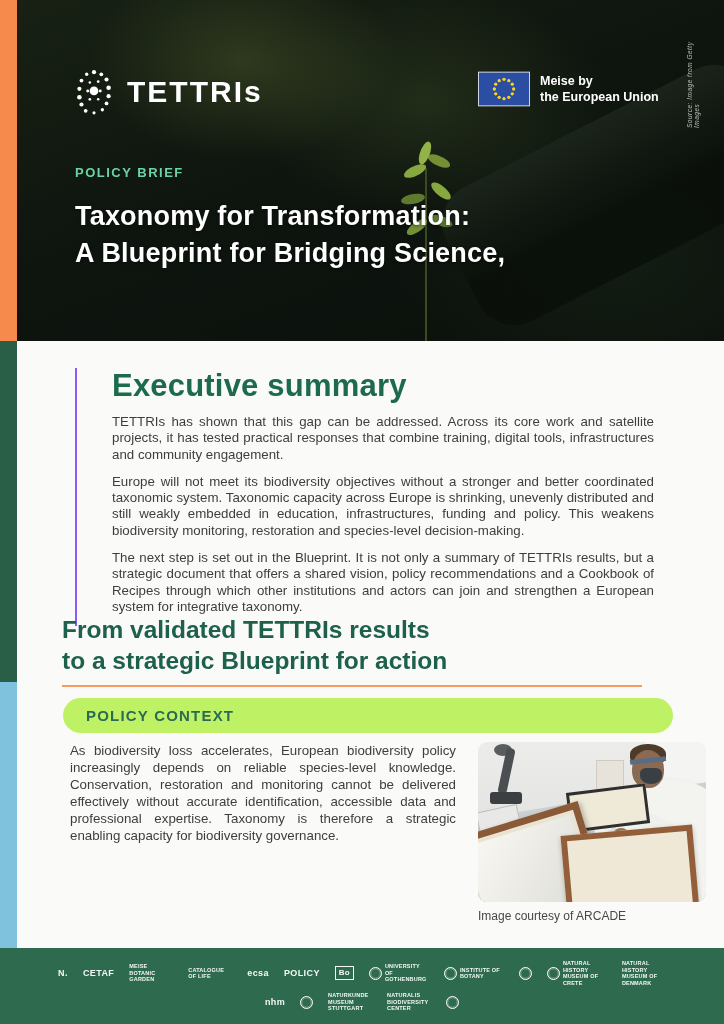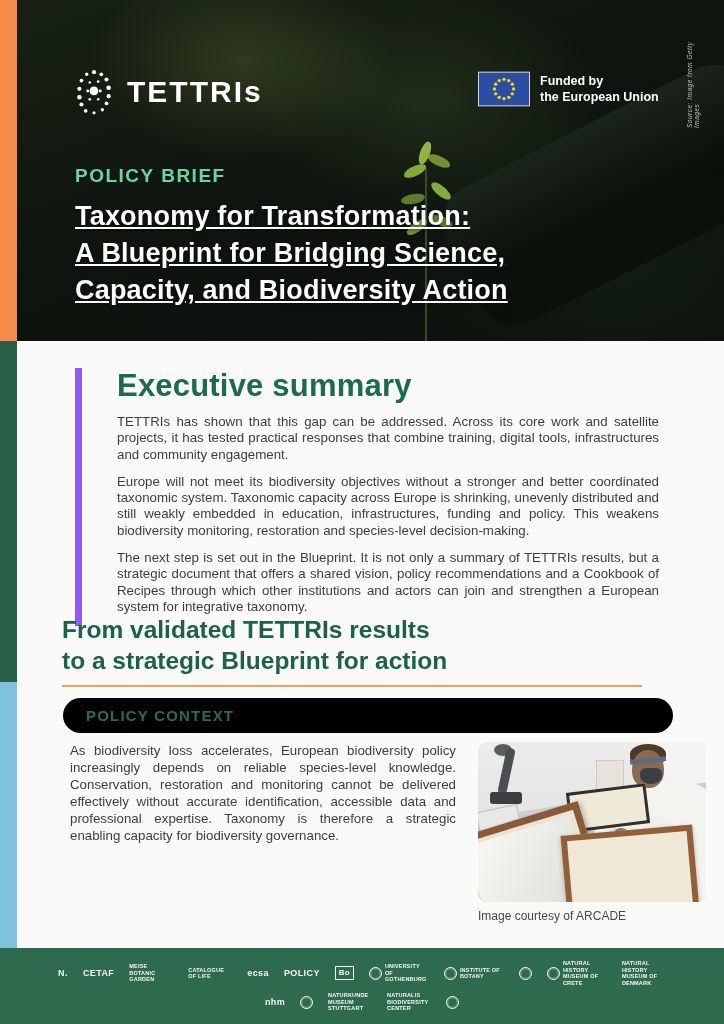--- a/index.html
+++ b/index.html
@@ -35,40 +35,40 @@
   .leaf.l6{left:24px;top:66px;transform:rotate(15deg);background:#5d7a2e;}
   .leaf.l7{left:8px;top:-2px;transform:rotate(-75deg);background:#93b347;}
 
   .brand{position:absolute;left:58px;top:68px;display:flex;align-items:center;gap:14px;}
   .brand-text{color:#fff;font-size:30px;font-weight:700;letter-spacing:2px;}
   .eu-block{position:absolute;left:461px;top:71px;display:flex;align-items:flex-start;gap:10px;}
   .eu-text{color:#fff;font-size:12.5px;font-weight:700;line-height:16px;padding-top:2px;}
   .photo-credit{position:absolute;right:24px;top:18px;height:110px;color:#b9bfb9;
     font-size:6.5px;font-style:italic;letter-spacing:.5px;
     writing-mode:vertical-rl;transform:rotate(180deg);}
-  .kicker{position:absolute;left:58px;top:165px;color:#6CD3A2;font-size:19px;
+  .kicker{position:absolute;left:58px;top:165px;color:#6CD3A2;font-size:13px;
     font-weight:700;letter-spacing:1.5px;}
   .title{position:absolute;left:58px;top:198px;color:#fff;font-size:27px;font-weight:700;
-    line-height:37px;letter-spacing:.2px;text-shadow:0 1px 3px rgba(0,0,0,.5);text-decoration:underline;}
+    line-height:37px;letter-spacing:.2px;text-shadow:0 1px 3px rgba(0,0,0,.5);}
 
   
   main{position:absolute;left:0;top:341px;width:724px;height:607px;background:#fafaf9;}
 
   .exec{position:absolute;left:75px;top:27px;width:542px;
-    border-left:7px solid #8b5cf6;padding-left:35px;}
+    border-left:2px solid #8b5cf6;padding-left:35px;}
   .exec h1{margin:0 0 10px 0;color:#1C6B4C;font-size:31px;font-weight:700;letter-spacing:.2px;}
   .exec p{margin:0 0 11px 0;color:#3D3F3E;font-size:13.3px;line-height:16.3px;
     text-align:justify;}
 
   .section-head{position:absolute;left:62px;top:273px;width:580px;}
   .section-head h2{margin:0;color:#1D604B;font-size:24.5px;font-weight:700;line-height:31px;}
   .orange-rule{margin-top:9px;width:580px;height:2px;background:#F79B60;}
 
   .pill{position:absolute;left:63px;top:357px;width:610px;height:35px;border-radius:18px;
-    background:#000000;display:flex;align-items:center;padding-left:23px;box-sizing:border-box;}
+    background:#bef264;display:flex;align-items:center;padding-left:23px;box-sizing:border-box;}
   .pill span{color:#2B6B53;font-size:15px;font-weight:700;letter-spacing:1.2px;}
 
   .pc-columns{position:absolute;left:70px;top:401px;width:636px;display:flex;gap:22px;justify-content:space-between;}
   .pc-left{width:386px;}
   .pc-left p{margin:0 0 12px 0;color:#3D3F3E;font-size:13.3px;line-height:17px;text-align:justify;}
   .pc-right{width:228px;}
   .caption{margin-top:7px;color:#474747;font-size:12px;}
 
   
   .photo{position:relative;width:228px;height:160px;border-radius:9px;overflow:hidden;
@@ -175,33 +175,32 @@
             <circle cx="32" cy="26.6" r="1.7"></circle>
           <circle cx="27" cy="28" r="1.7"></circle>
             <circle cx="22" cy="26.6" r="1.7"></circle>
             <circle cx="18.4" cy="23" r="1.7"></circle>
           <circle cx="17" cy="18" r="1.7"></circle>
             <circle cx="18.4" cy="13" r="1.7"></circle>
             <circle cx="22" cy="9.4" r="1.7"></circle>
         </g>
       </svg>
       <div class="eu-text">
-        <div>Funded by</div>
+        <div>Meise by</div>
         <div>the European Union</div>
       </div>
     </div>
 
     <div class="photo-credit">Source: Image from Getty Images</div>
 
     <div class="kicker">POLICY BRIEF</div>
 
     <div class="title">
       <div>Taxonomy for Transformation:</div>
       <div>A Blueprint for Bridging Science,</div>
-      <div>Capacity, and Biodiversity Action</div>
     </div>
   </header>
 
   <main>
 
     <section class="exec">
       <h1>Executive summary</h1>
       <p>TETTRIs has shown that this gap can be addressed. Across its core work and satellite projects, it has tested practical responses that combine training, digital tools, infrastructures and community engagement.</p>
       <p>Europe will not meet its biodiversity objectives without a stronger and better coordinated taxonomic system. Taxonomic capacity across Europe is shrinking, unevenly distributed and still weakly embedded in education, infrastructures, funding and policy. This weakens biodiversity monitoring, restoration and species-level decision-making.</p>
       <p>The next step is set out in the Blueprint. It is not only a summary of TETTRIs results, but a strategic document that offers a shared vision, policy recommendations and a Cookbook of Recipes through which other institutions and actors can join and strengthen a European system for integrative taxonomy.</p>

